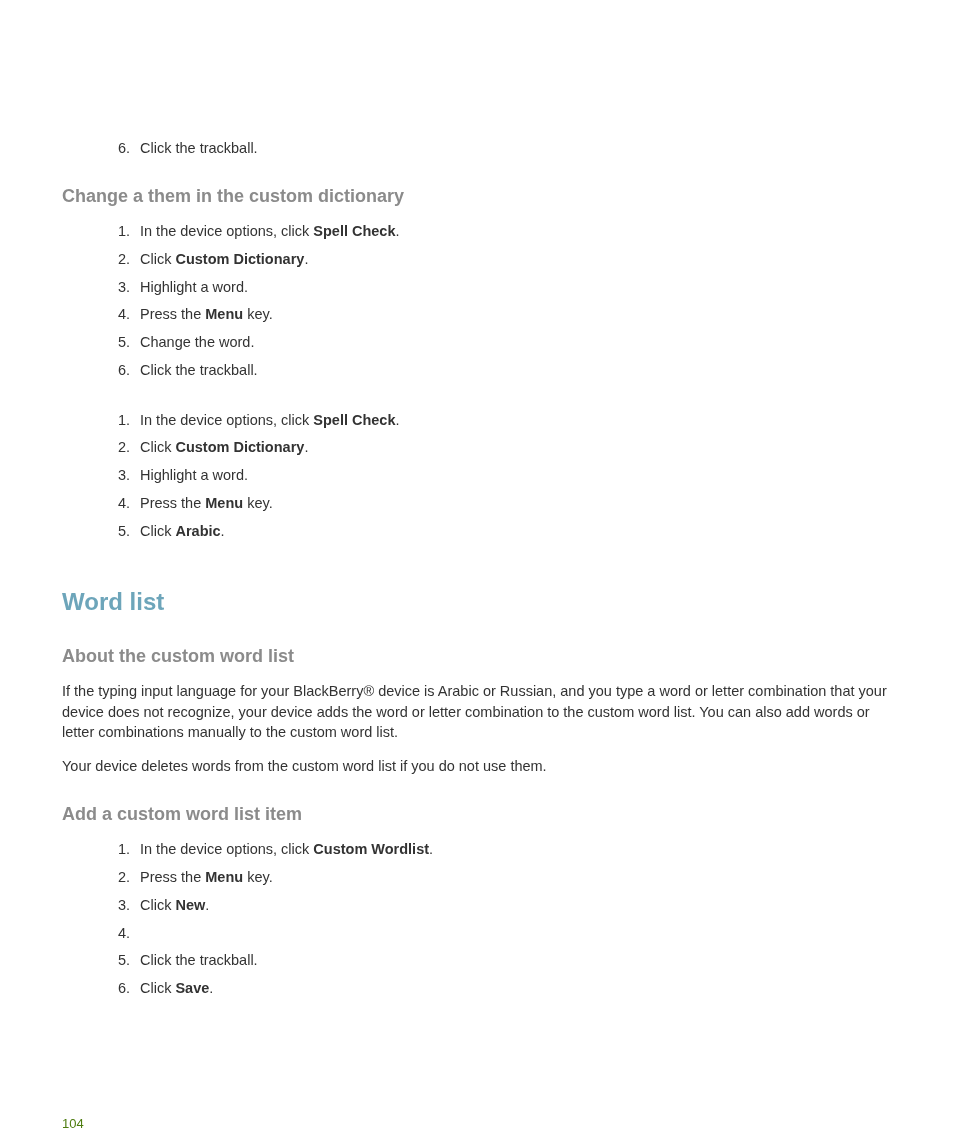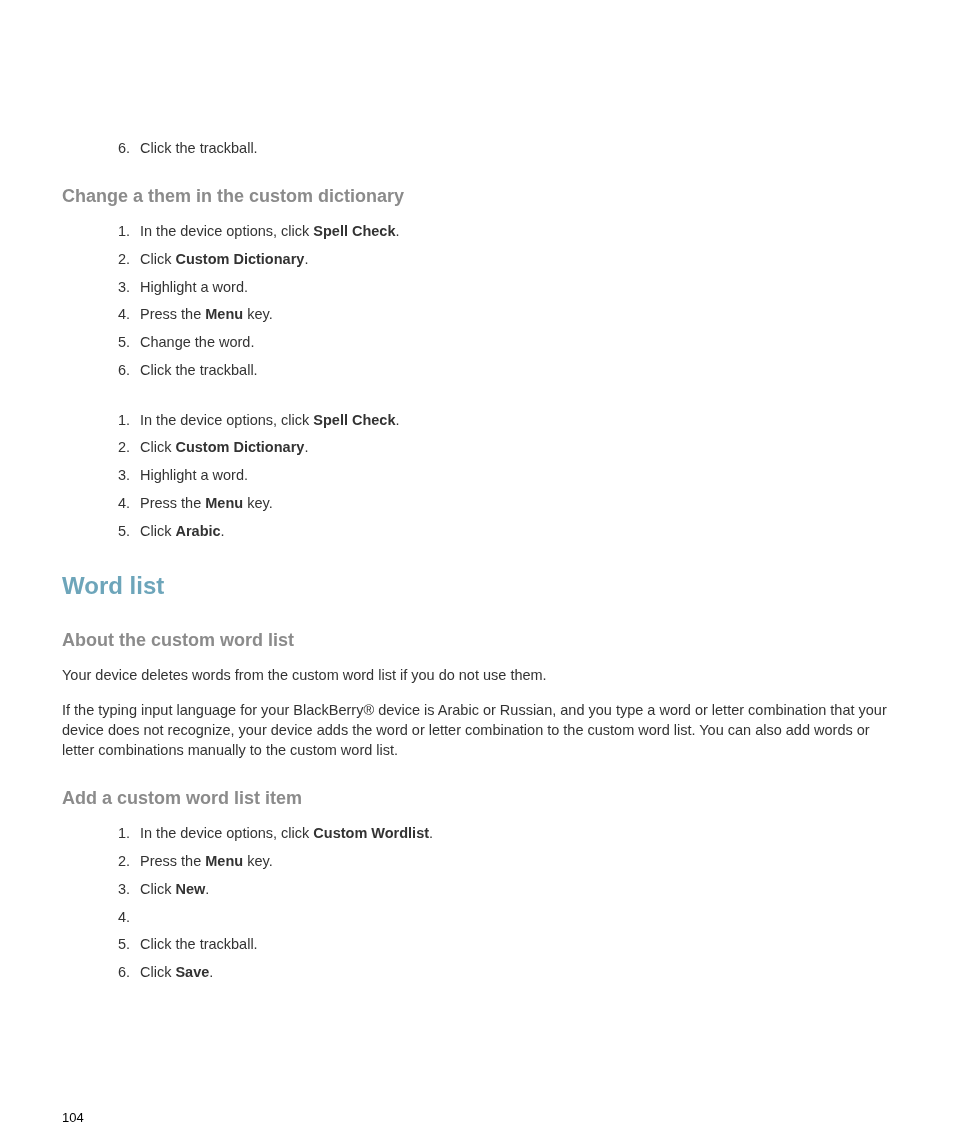--- a/index.html
+++ b/index.html
@@ -31,21 +31,21 @@
     h3 {
       font-size: 18px;
       font-weight: 600;
       color: #8b8b8b;
       margin-bottom: 14px;
     }
     h2 {
       font-size: 24px;
       font-weight: 600;
       color: #6da5ba;
-      margin-top: 30px;
+      margin-top: 46px;
       margin-bottom: 30px;
     }
     ol {
       list-style: none;
       margin-left: 46px;
       margin-bottom: 28px;
     }
     ol li {
       display: flex;
       font-size: 14.5px;
@@ -64,24 +64,24 @@
       text-align: right;
     }
     p {
       font-size: 14.5px;
       color: #333;
       line-height: 1.4;
       margin-bottom: 14px;
     }
     .page-number {
       position: absolute;
-      bottom: 20px;
+      bottom: 14px;
       left: 62px;
       font-size: 13px;
-      color: #000000;
+      color: #4d7c0f;
     }
     .section {
       margin-bottom: 28px;
     }
   </style>
 </head>
 <body>
 
 <div class="step-standalone">
   <span class="num">6.</span>
@@ -140,22 +140,22 @@
         <span class="num">5.</span>
         <span>Click <span class="bold">Arabic</span>.</span>
       </li>
     </ol>
 </div>
 
 <h2>Word list</h2>
 
 <div class="section">
   <h3>About the custom word list</h3>
+  <p>If the typing input language for your BlackBerry® device is Arabic or Russian, and you type a word or letter combination that your device does not recognize, your device adds the word or letter combination to the custom word list. You can also add words or letter combinations manually to the custom word list.</p>
   <p>Your device deletes words from the custom word list if you do not use them.</p>
-  <p>If the typing input language for your BlackBerry® device is Arabic or Russian, and you type a word or letter combination that your device does not recognize, your device adds the word or letter combination to the custom word list. You can also add words or letter combinations manually to the custom word list.</p>
 </div>
 
 <div class="section">
   <h3>Add a custom word list item</h3>
   <ol>
       <li>
         <span class="num">1.</span>
         <span>In the device options, click <span class="bold">Custom Wordlist</span>.</span>
       </li>
       <li>

